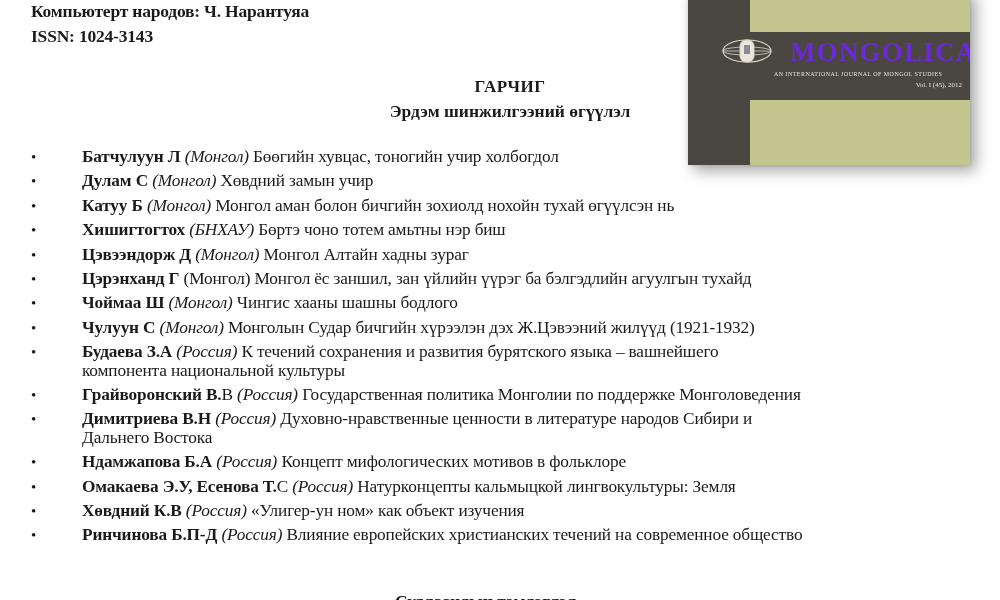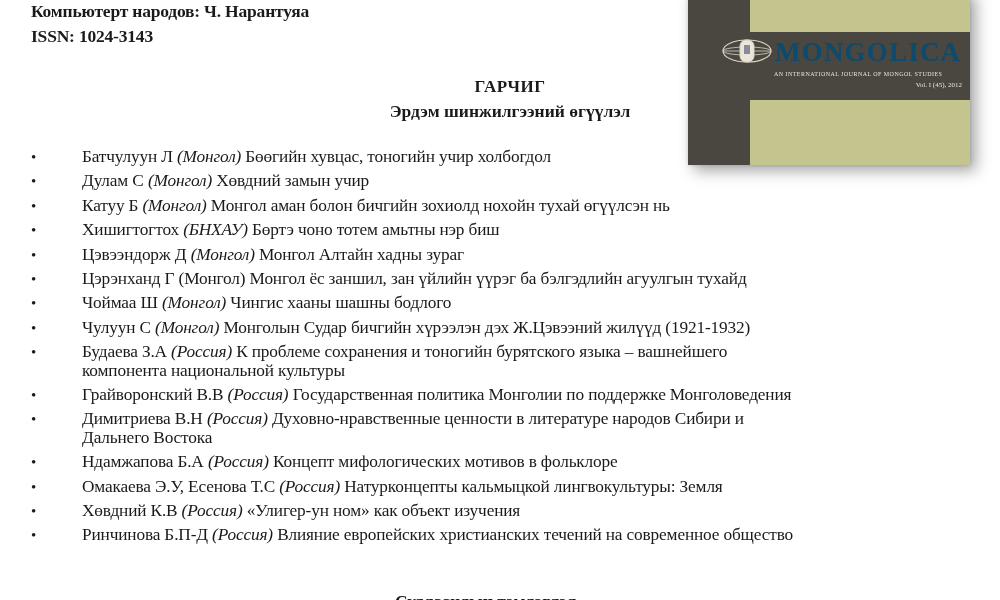--- a/index.html
+++ b/index.html
@@ -49,26 +49,26 @@
       width: 100%; height: 68px;
       background: #4a4740;
     }
     .cover-emblem {
       position: absolute;
       left: 33px; top: 48px;
       width: 52px; height: 26px;
     }
     .cover-title {
       position: absolute;
-      left: 87px; top: 47px;
+      left: 102px; top: 47px;
       font-family: "Liberation Serif", "DejaVu Serif", serif;
       font-weight: bold;
       font-size: 27px;
       letter-spacing: 1.2px;
-      color: #0c4a6e;
+      color: #6d28d9;
       white-space: nowrap;
     }
     .cover-subtitle {
       position: absolute;
       left: 86px; top: 81px;
       font-family: "Liberation Serif", "DejaVu Serif", serif;
       font-size: 6px;
       letter-spacing: 0.45px;
       color: #e8e4d8;
       white-space: nowrap;
@@ -122,21 +122,21 @@
       line-height: 18.5px;
       margin-bottom: 5.9px;
       letter-spacing: -0.15px;
     }
     .toc-item .bullet {
       position: absolute;
       left: 31px;
       top: 0;
       font-size: 15px;
     }
-    .toc-item .author { font-weight: normal; margin-top: 16px; }
+    .toc-item .author { font-weight: bold; margin-top: 16px; }
     .toc-item .country-italic { font-style: italic; }
     .toc-item .wrap-block {
       display: block;
     }
 
     .bottom-heading {
       position: absolute;
       left: 395px;
       top: 591px;
       font-weight: bold;
@@ -170,21 +170,21 @@
 
 <ul class="toc-list" id="toc-list">
     <li class="toc-item"><span class="bullet">•</span><span class="author">Батчулуун Л</span> <span class="country-italic">(Монгол)</span> <span class="article-title">Бөөгийн хувцас,  тоногийн  учир холбогдол</span></li>
     <li class="toc-item"><span class="bullet">•</span><span class="author">Дулам  С</span> <span class="country-italic">(Монгол)</span> <span class="article-title">Хөвдний замын учир</span></li>
     <li class="toc-item"><span class="bullet">•</span><span class="author">Катуу Б</span> <span class="country-italic">(Монгол)</span> <span class="article-title">Монгол аман болон бичгийн зохиолд  нохойн  тухай өгүүлсэн нь</span></li>
     <li class="toc-item"><span class="bullet">•</span><span class="author">Хишигтогтох</span> <span class="country-italic">(БНХАУ)</span> <span class="article-title">Бөртэ чоно тотем амьтны нэр биш</span></li>
     <li class="toc-item"><span class="bullet">•</span><span class="author">Цэвээндорж Д</span> <span class="country-italic">(Монгол)</span> <span class="article-title">Монгол Алтайн хадны зураг</span></li>
     <li class="toc-item"><span class="bullet">•</span><span class="author">Цэрэнханд Г</span> <span class="country">(Монгол)</span> <span class="article-title">Монгол  ёс заншил, зан үйлийн  үүрэг ба бэлгэдлийн  агуулгын тухайд</span></li>
     <li class="toc-item"><span class="bullet">•</span><span class="author">Чоймаа Ш</span> <span class="country-italic">(Монгол)</span> <span class="article-title">Чингис хааны шашны  бодлого</span></li>
     <li class="toc-item"><span class="bullet">•</span><span class="author">Чулуун С</span> <span class="country-italic">(Монгол)</span> <span class="article-title">Монголын Судар бичгийн  хүрээлэн  дэх Ж.Цэвээний  жилүүд (1921-1932)</span></li>
-    <li class="toc-item"><span class="bullet">•</span><span class="author">Будаева З.А</span> <span class="country-italic">(Россия)</span> <span class="article-title">К проблеме сохранения и тоногийн бурятского языка – вашнейшего</span><span class="wrap-block">компонента  национальной  культуры</span></li>
+    <li class="toc-item"><span class="bullet">•</span><span class="author">Будаева З.А</span> <span class="country-italic">(Россия)</span> <span class="article-title">К течений сохранения и развития бурятского языка – вашнейшего</span><span class="wrap-block">компонента  национальной  культуры</span></li>
     <li class="toc-item"><span class="bullet">•</span><span class="author">Грайворонский В.</span><span>В</span> <span class="country-italic">(Россия)</span> <span class="article-title">Государственная политика  Монголии  по  поддержке Монголоведения</span></li>
     <li class="toc-item"><span class="bullet">•</span><span class="author">Димитриева В.Н</span> <span class="country-italic">(Россия)</span> <span class="article-title">Духовно-нравственные ценности  в литературе народов  Сибири  и</span><span class="wrap-block">Дальнего Востока</span></li>
     <li class="toc-item"><span class="bullet">•</span><span class="author">Ндамжапова Б.А</span> <span class="country-italic">(Россия)</span> <span class="article-title">Концепт мифологических  мотивов в фольклоре</span></li>
     <li class="toc-item"><span class="bullet">•</span><span class="author">Омакаева Э.У, Есенова Т.</span><span>С</span> <span class="country-italic">(Россия)</span> <span class="article-title">Натурконцепты кальмыцкой лингвокультуры:  Земля</span></li>
     <li class="toc-item"><span class="bullet">•</span><span class="author">Хөвдний К.В</span> <span class="country-italic">(Россия)</span> <span class="article-title">«Улигер-ун ном» как объект изучения</span></li>
     <li class="toc-item"><span class="bullet">•</span><span class="author">Ринчинова Б.П-Д</span> <span class="country-italic">(Россия)</span> <span class="article-title">Влияние европейских  христианских  течений на современное общество</span></li>
   </ul>
 
 <div class="bottom-heading">Судлаачдын тэмдэглэл</div>
 

